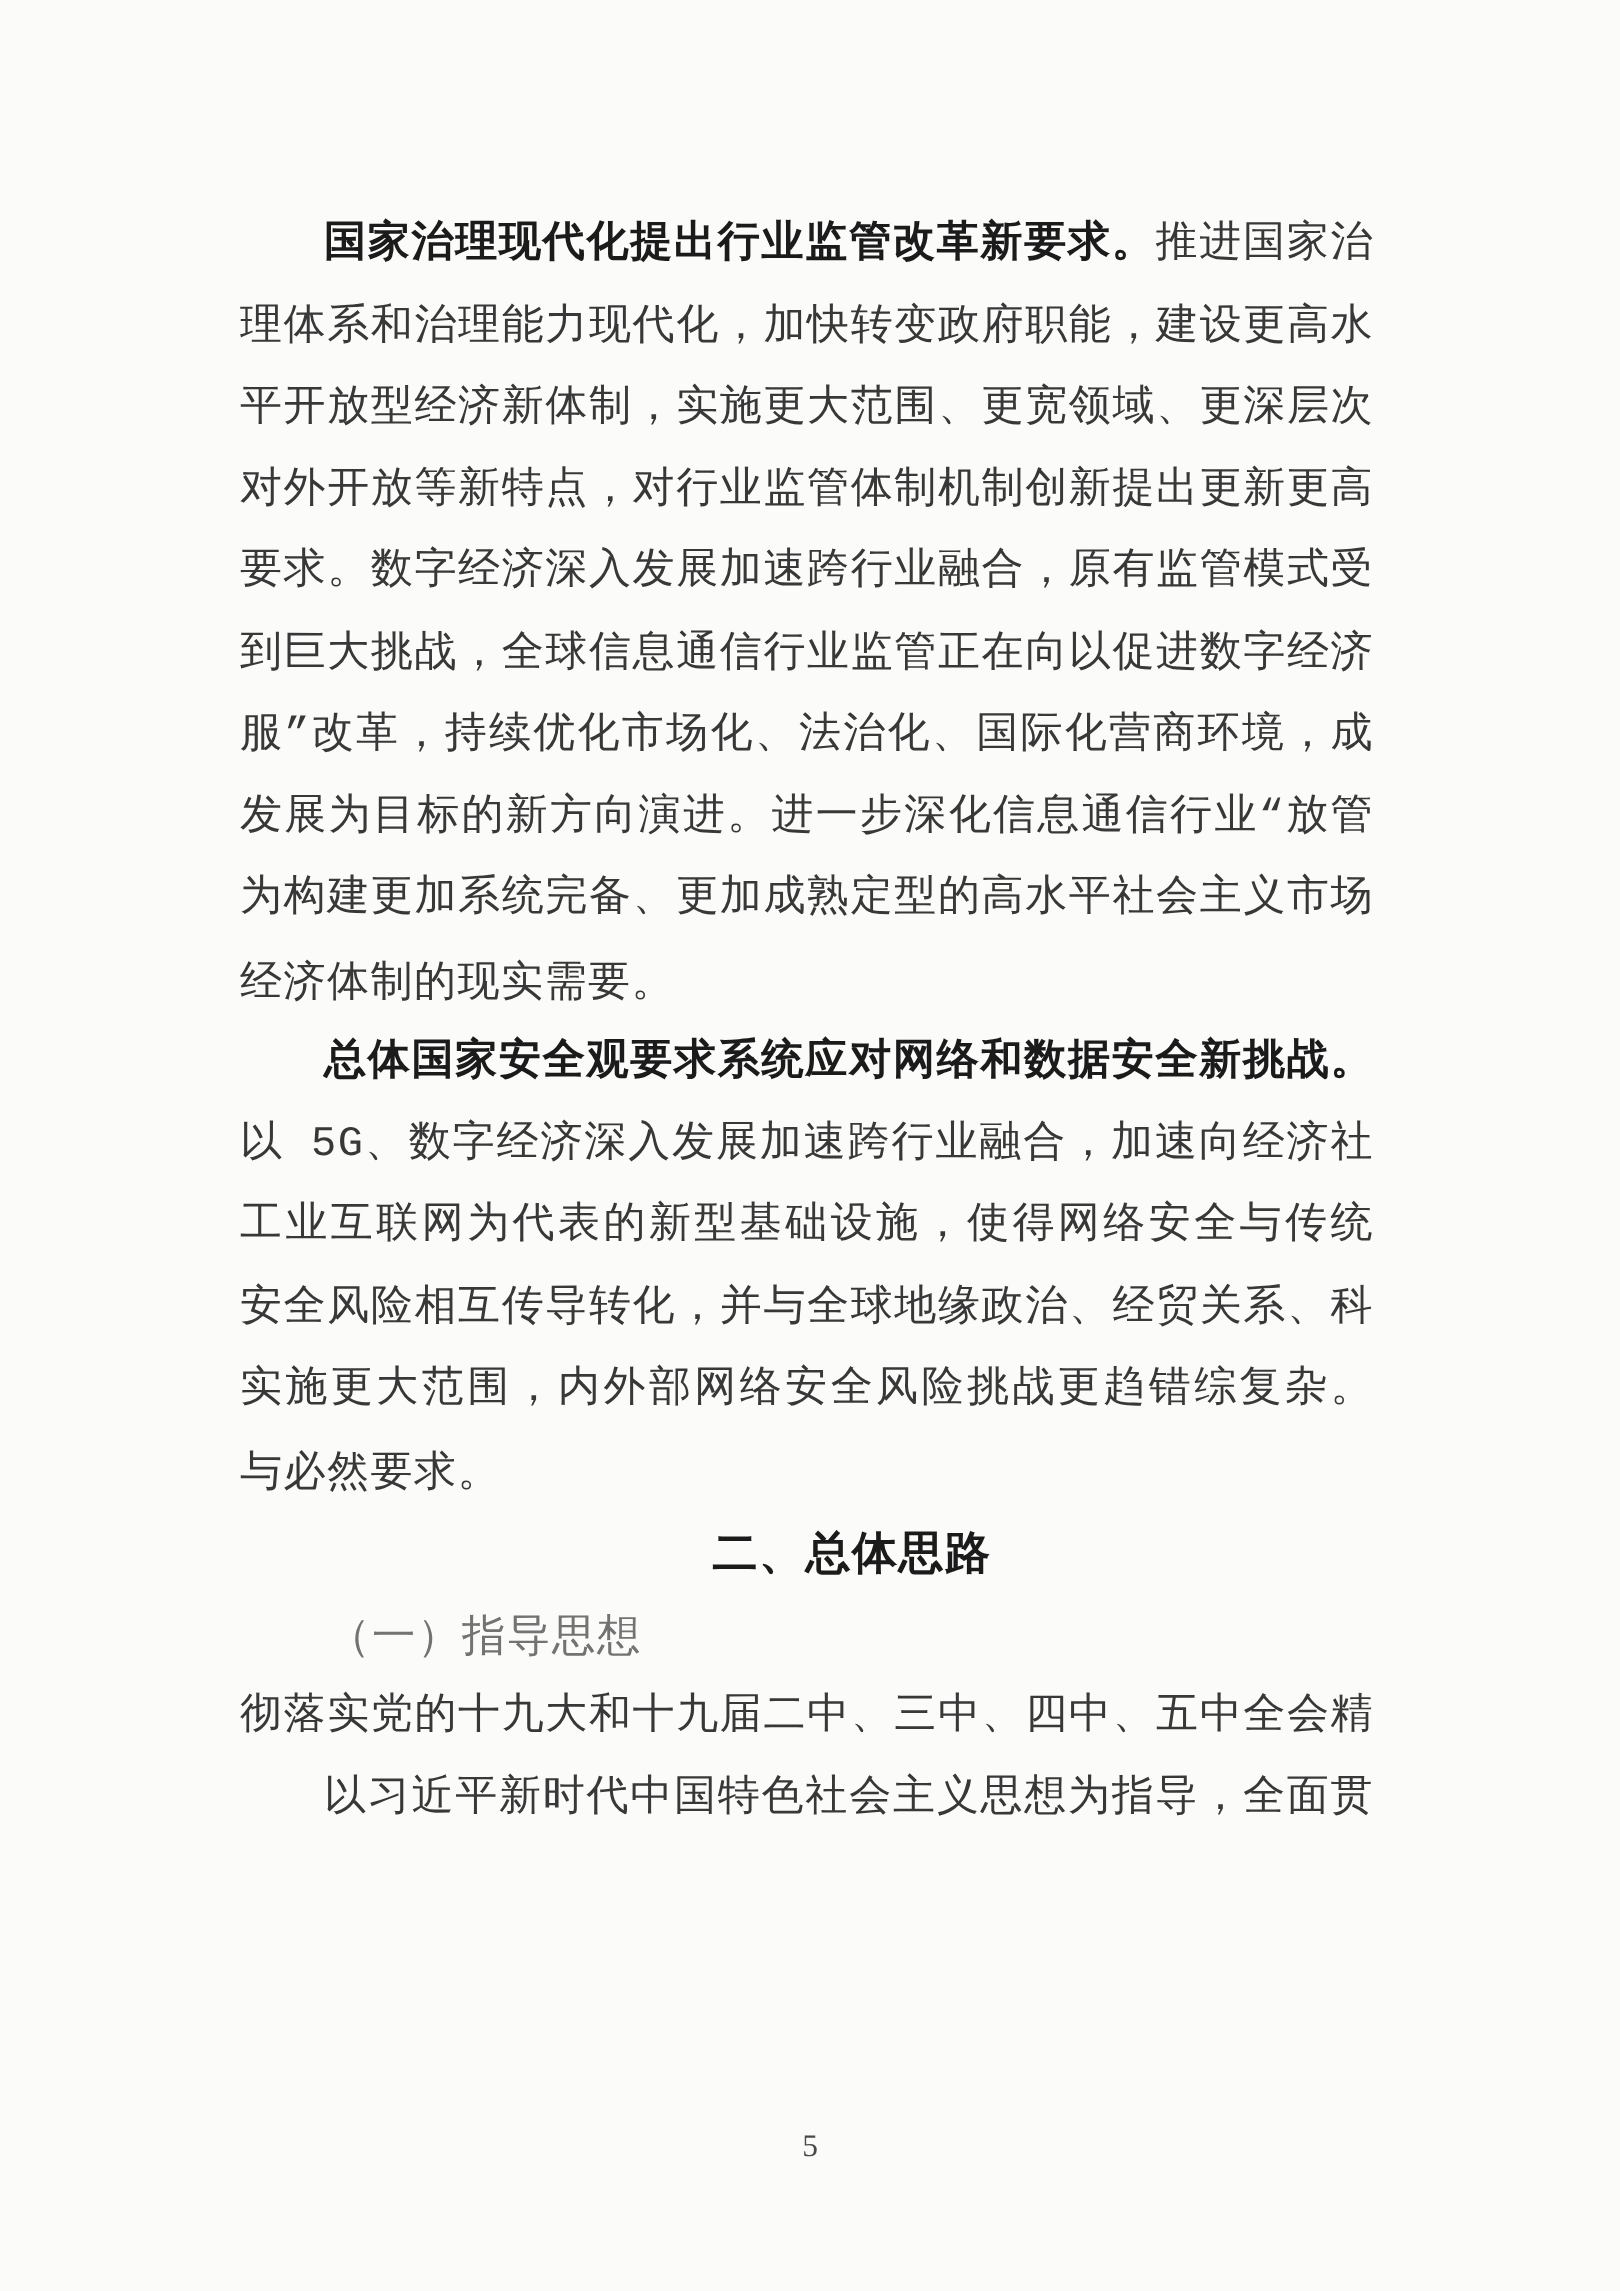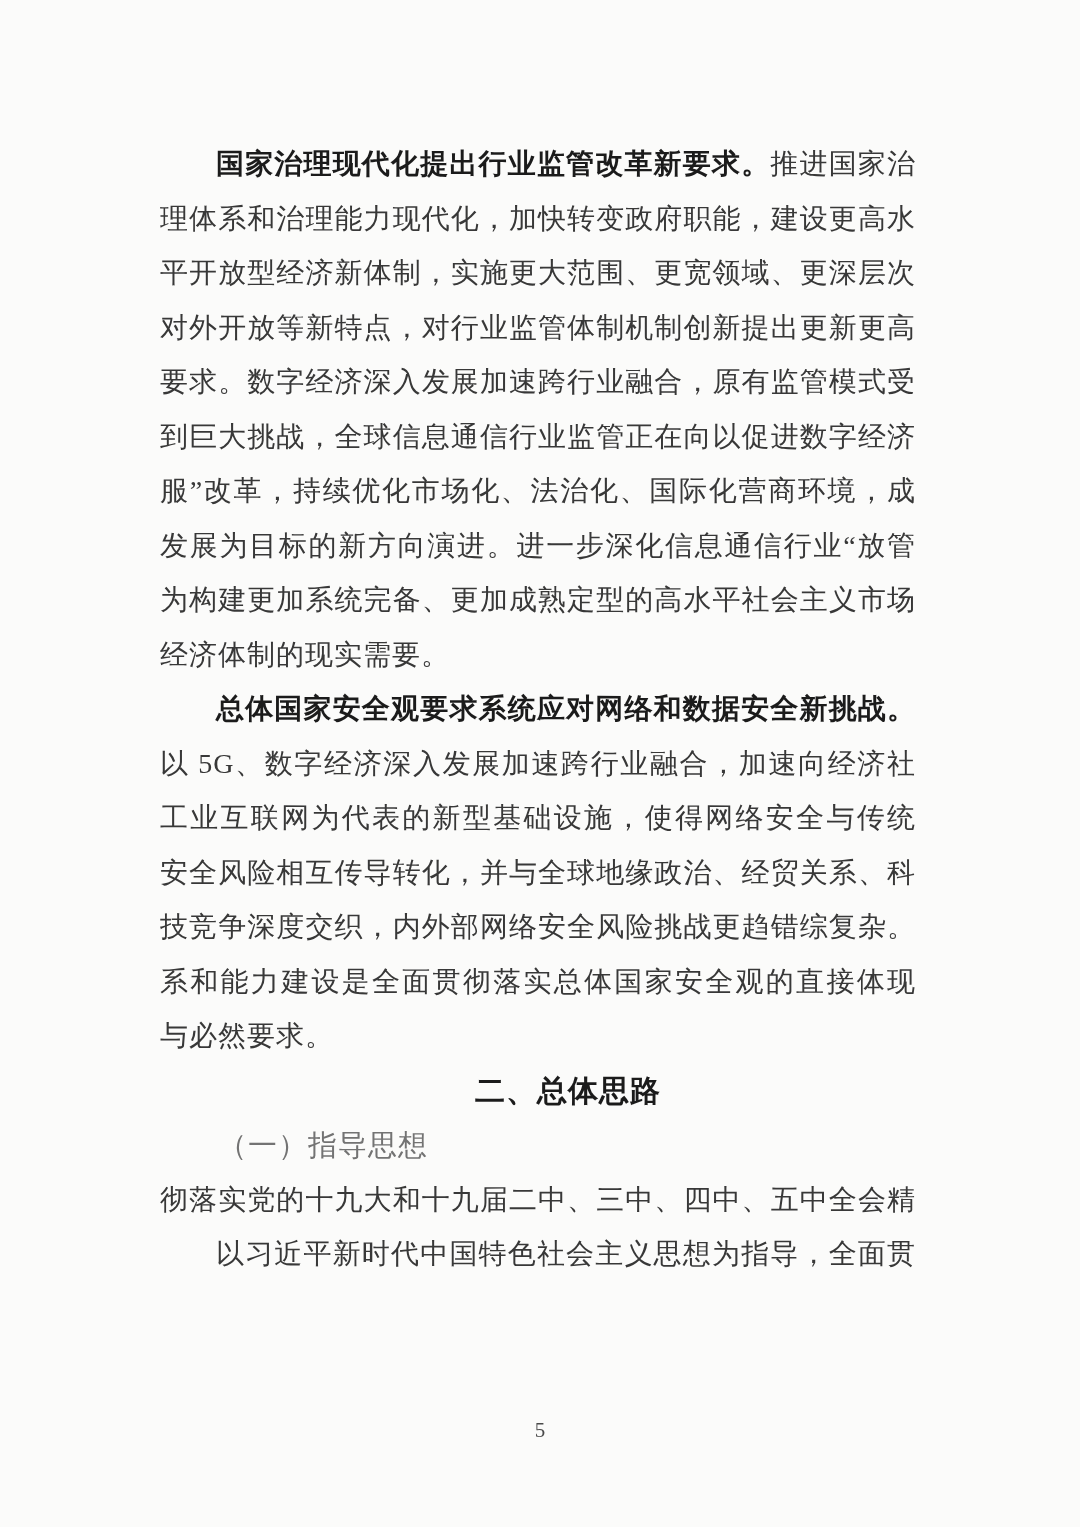--- a/index.html
+++ b/index.html
@@ -27,20 +27,21 @@
     line-height: 54.5px;
     font-size: 28px;
     letter-spacing: 1px;
     color: #383838;
   }
   
   .line.fill {
     text-align: justify;
     text-align-last: justify;
     text-justify: inter-character;
+    font-family: Liberation Mono, monospace;
   }
   .line.indent {
     text-indent: 2em;
   }
   .bold {
     font-weight: 700;
     color: #1b1b1b;
   }
   .line.h1 {
     font-family: "Liberation Sans", "DejaVu Sans", sans-serif;
@@ -77,22 +78,21 @@
       <div class="line body fill"><span>要求。数字经济深入发展加速跨行业融合，原有监管模式受</span></div>
       <div class="line body fill"><span>到巨大挑战，全球信息通信行业监管正在向以促进数字经济</span></div>
       <div class="line body fill"><span>服”改革，持续优化市场化、法治化、国际化营商环境，成</span></div>
       <div class="line body fill"><span>发展为目标的新方向演进。进一步深化信息通信行业“放管</span></div>
       <div class="line body fill"><span>为构建更加系统完备、更加成熟定型的高水平社会主义市场</span></div>
       <div class="line body"><span>经济体制的现实需要。</span></div>
       <div class="line body fill indent"><span class="bold">总体国家安全观要求系统应对网络和数据安全新挑战。</span></div>
       <div class="line body fill"><span>以 5G、数字经济深入发展加速跨行业融合，加速向经济社</span></div>
       <div class="line body fill"><span>工业互联网为代表的新型基础设施，使得网络安全与传统</span></div>
       <div class="line body fill"><span>安全风险相互传导转化，并与全球地缘政治、经贸关系、科</span></div>
-      <div class="line body fill"><span>技竞争深度交织，内外部网络安全风险挑战更趋错综复杂。</span></div>
-      <div class="line body fill"><span>系和能力建设是全面贯彻落实总体国家安全观的直接体现</span></div>
+      <div class="line body fill"><span>实施更大范围，内外部网络安全风险挑战更趋错综复杂。</span></div>
       <div class="line body"><span>与必然要求。</span></div>
       <div class="line h1 indent"><span class="bold">二、总体思路</span></div>
       <div class="line h2 indent"><span>（一）指导思想</span></div>
       <div class="line body fill"><span>彻落实党的十九大和十九届二中、三中、四中、五中全会精</span></div>
       <div class="line body fill indent"><span>以习近平新时代中国特色社会主义思想为指导，全面贯</span></div>
     </div>
   <div class="page-number">5</div>
 </div>
 
 </body></html>

